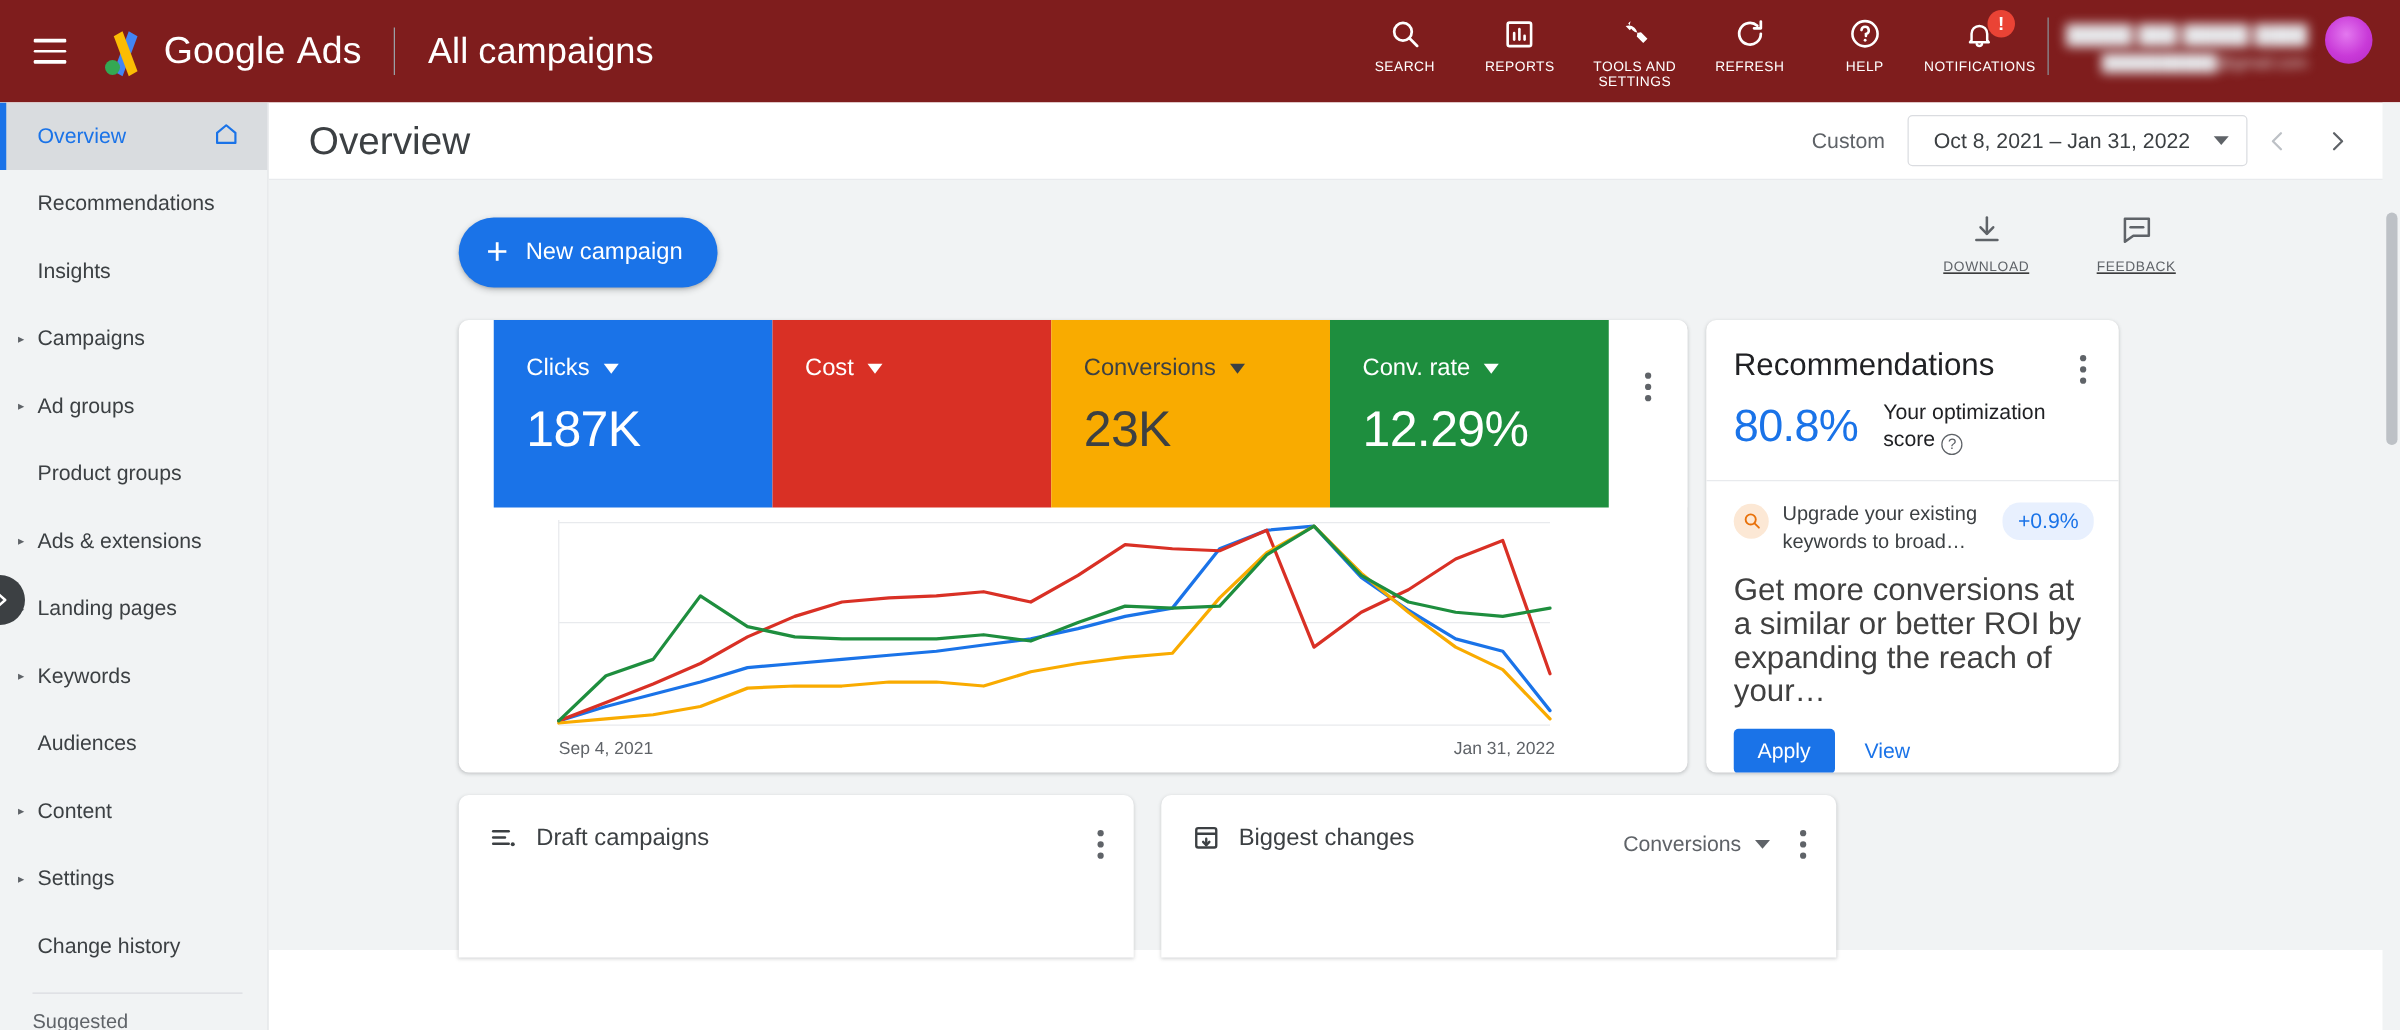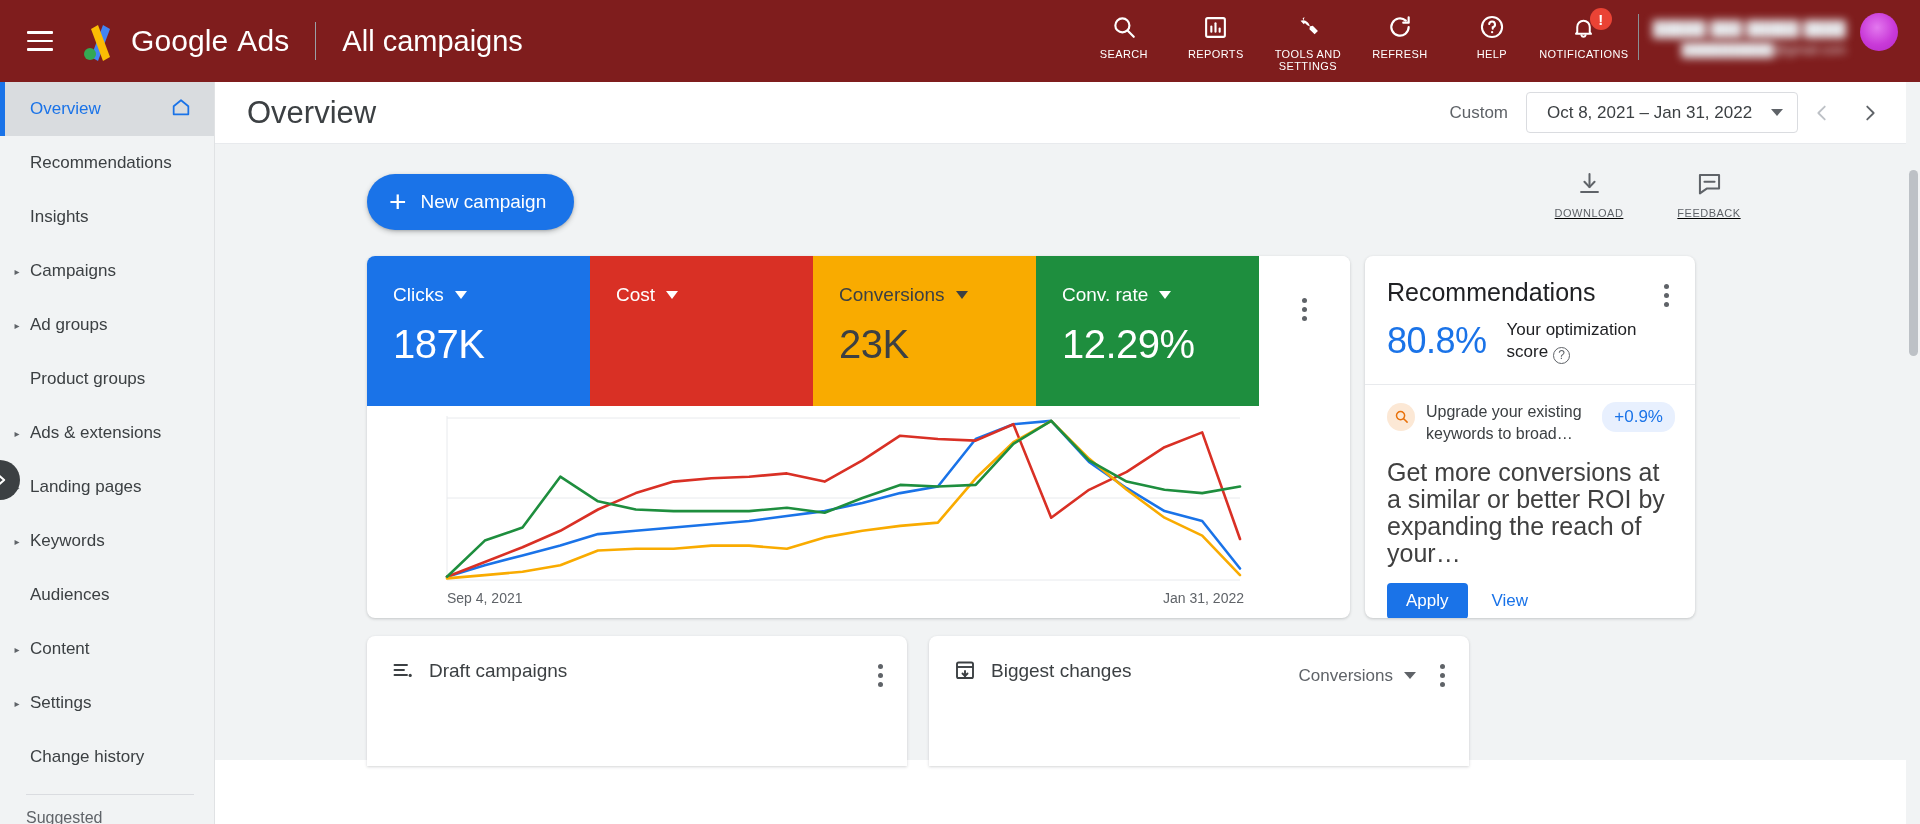--- a/index.html
+++ b/index.html
@@ -500,21 +500,21 @@
               <line x1="7.5" y1="10.5" x2="16.5" y2="10.5" stroke-linecap="round"></line>
             </svg>
           </span>
           <span class="tr-label">FEEDBACK</span>
         </div>
       </div>
 
       <div class="overview-card">
         <div class="score-row">
 
-          <div class="score-cell" id="sc0" style="background: rgb(26, 115, 232); color: rgb(255, 255, 255);">
+          <div class="score-cell" id="sc0" style="background: rgb(26, 115, 232); color: rgb(255, 255, 255); margin-left: 28px;">
             <div class="slabel">
               <span>Clicks</span>
               <span class="sc-caret"></span>
             </div>
             <div class="svalue">187K</div>
           </div>
 
           <div class="score-cell" id="sc1" style="background: rgb(217, 48, 37); color: rgb(255, 255, 255);">
             <div class="slabel">
               <span>Cost</span>

